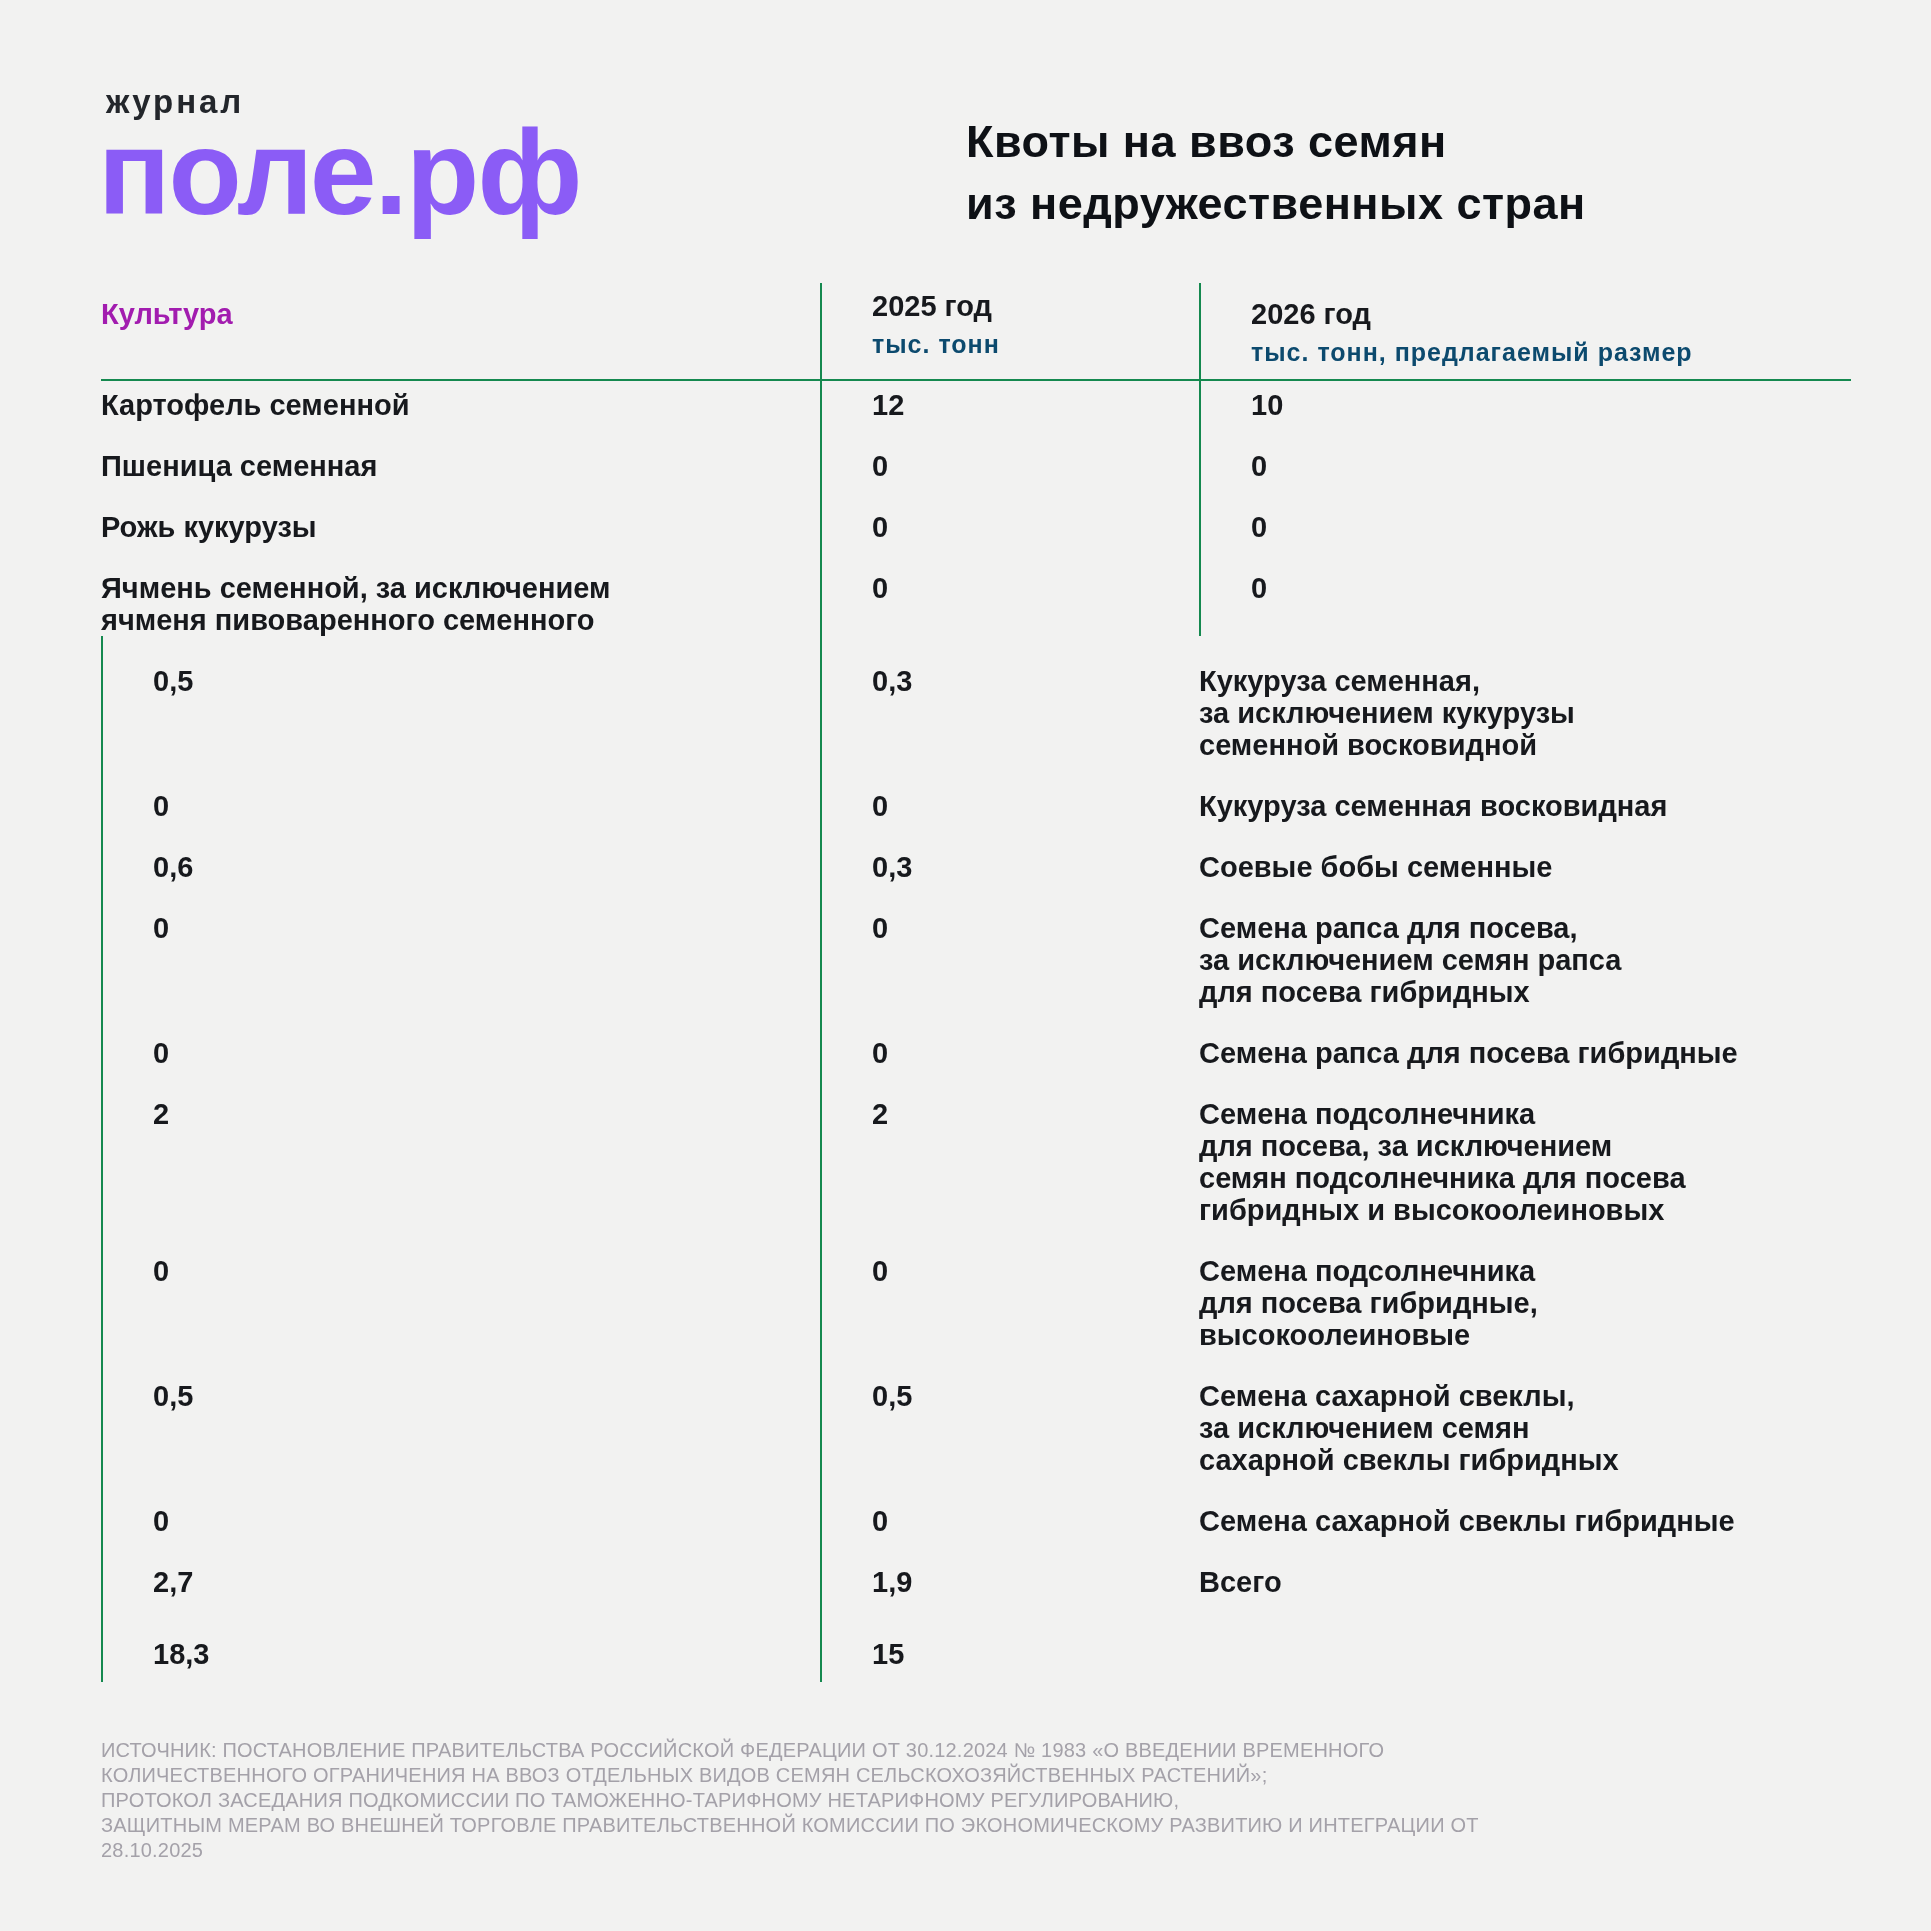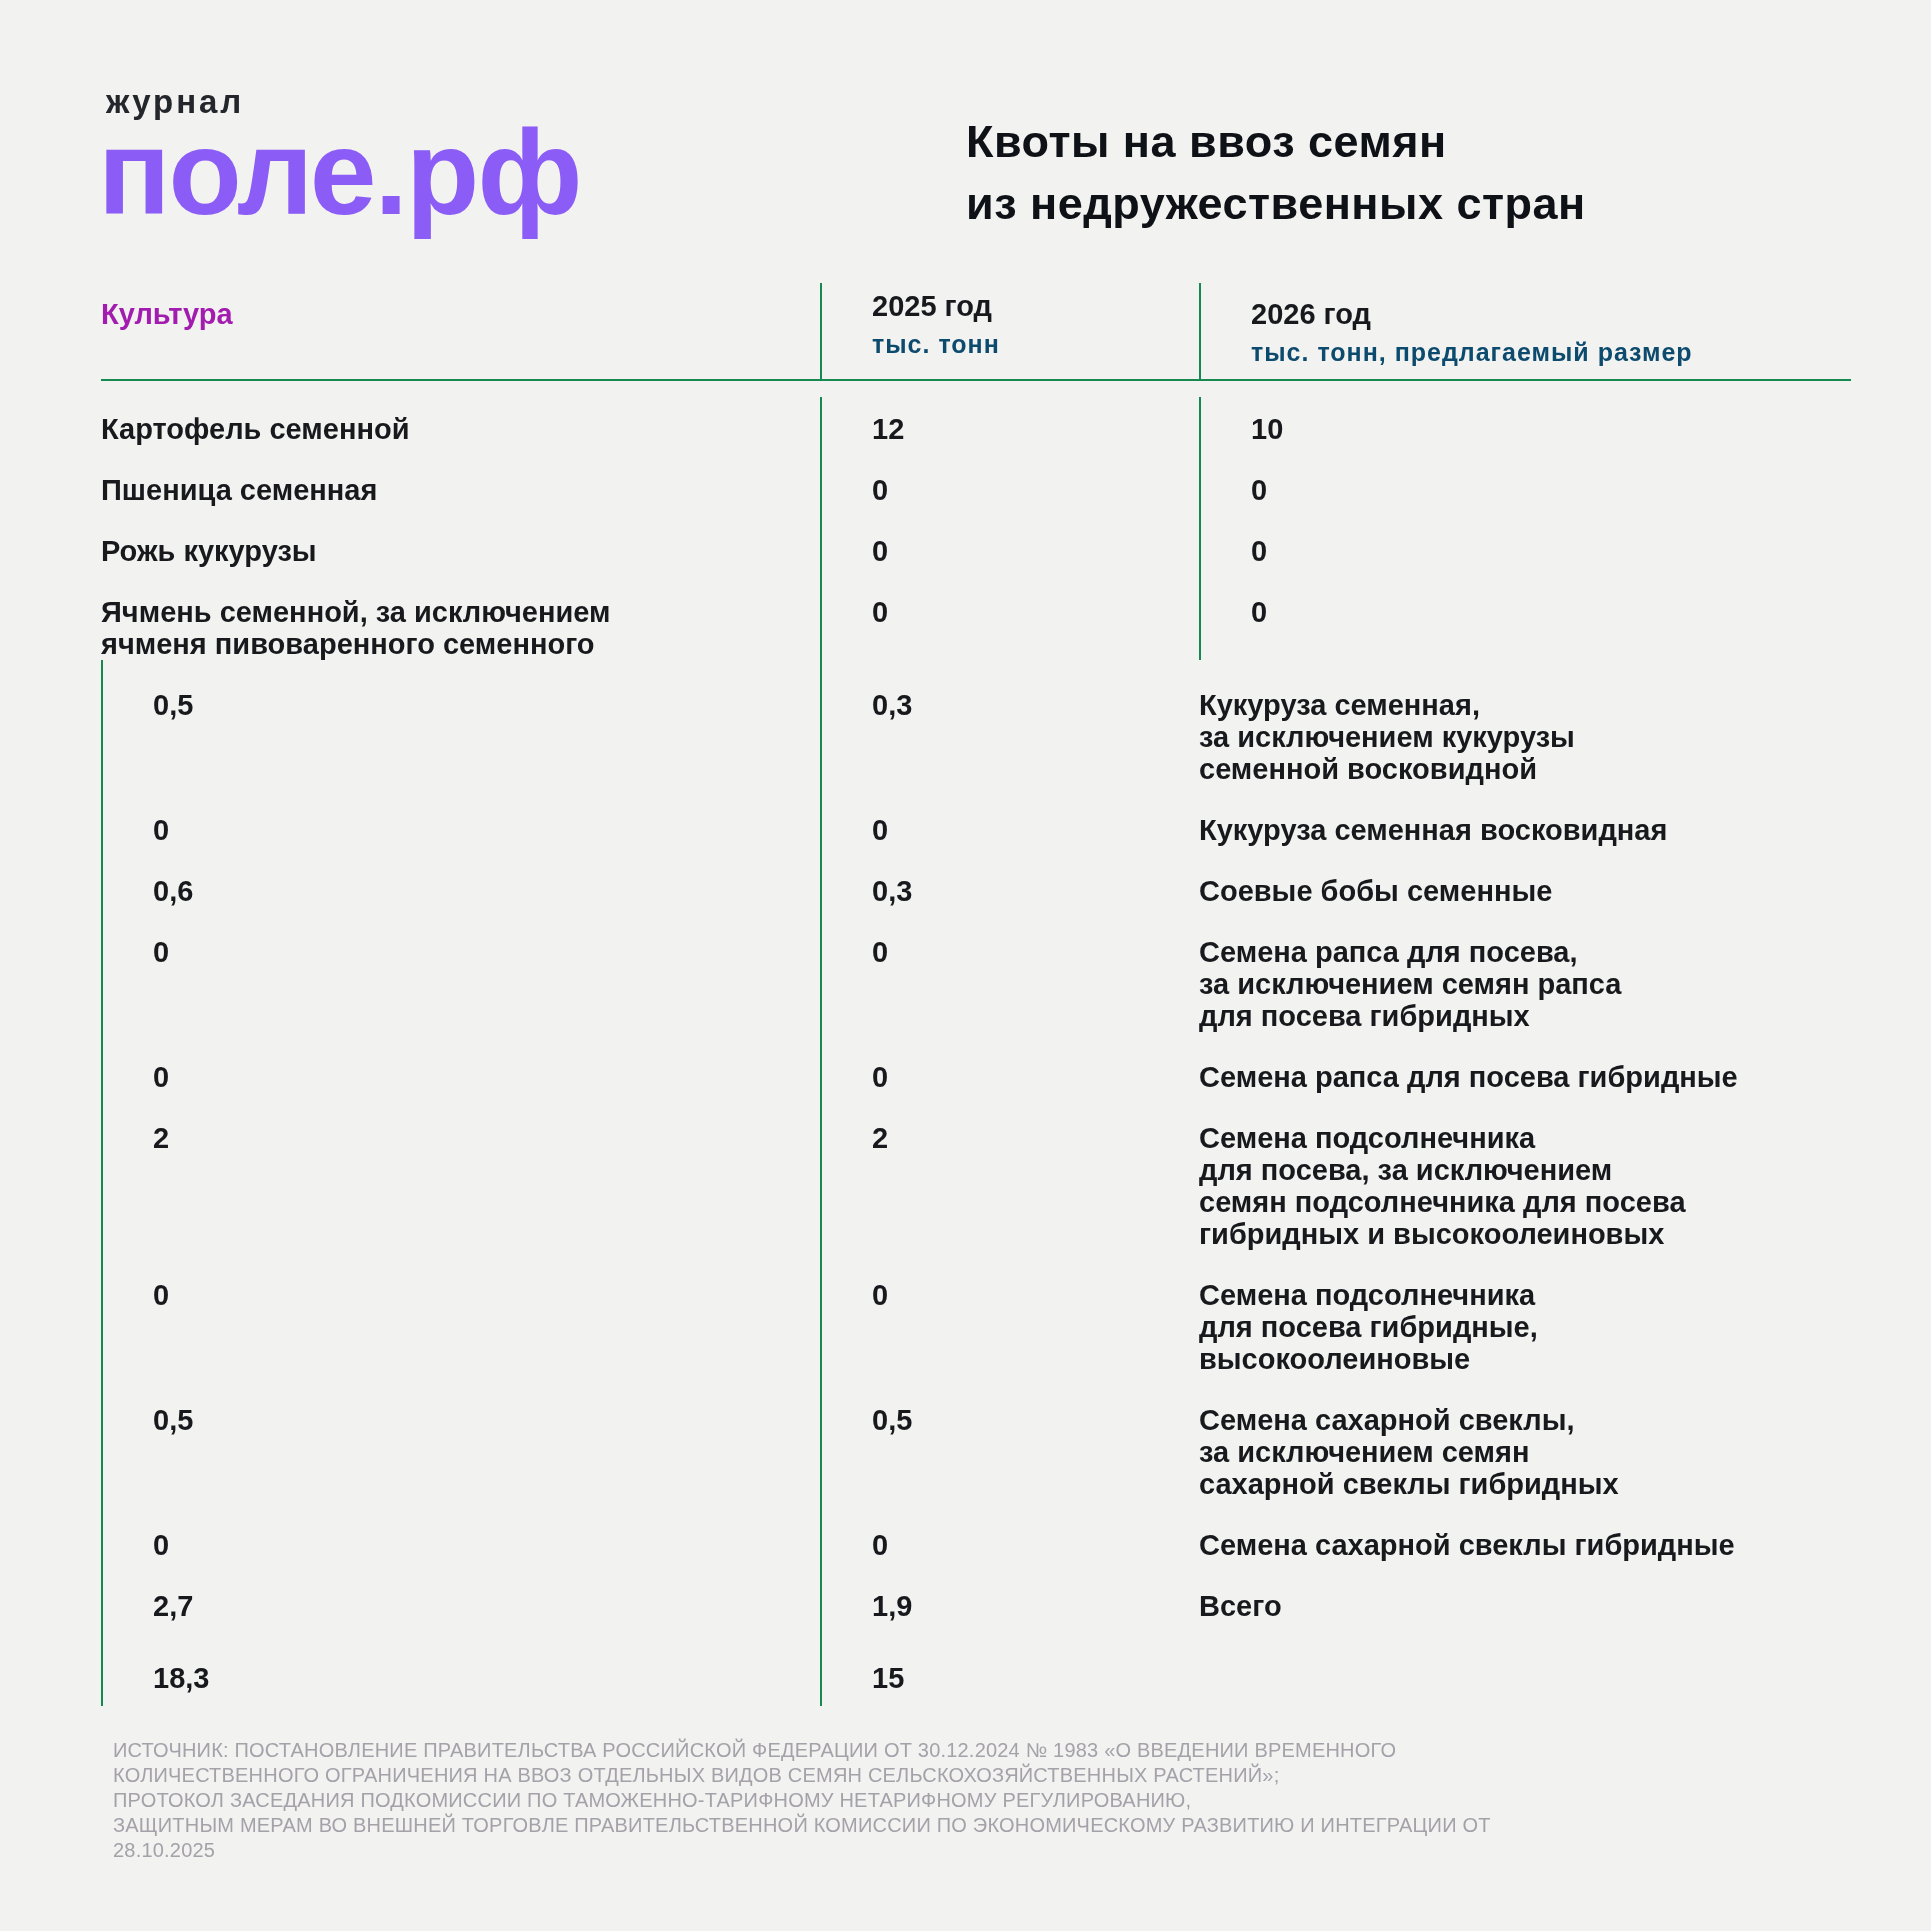--- a/index.html
+++ b/index.html
@@ -46,34 +46,34 @@
   }
   .th-year{padding-left:50px;}
   .th-year.y2025{padding-top:6.8px;}
   .th-year.y2026{padding-top:14.5px;}
   .th-year-title{font-size:29px;font-weight:700;line-height:33px;color:#17191d;}
   .th-year-sub{
     font-size:25px;font-weight:600;line-height:29px;
     color:#0c4a6e;letter-spacing:1px;margin-top:7.7px;padding-bottom:11.6px;
   }
   .td{padding-top:29px;}
-  .td.first{padding-top:16px;margin-top:16px;}
+  .td.first{padding-top:8px;}
   .td.last{padding-bottom:11.6px;}
   .td-culture{
     font-size:29px;font-weight:700;line-height:32px;
     color:#17191d;white-space:pre-line;padding-right:29px;
   }
   .td-value{
     font-size:29px;font-weight:700;line-height:32px;
     color:#17191d;padding-left:50px;
   }
 
   
   .source{
-    position:absolute;left:113px;top:1738px;width:1448px;
+    position:absolute;left:101px;top:1738px;width:1448px;
     font-size:20px;font-weight:400;line-height:25px;
     color:#a4a1a9;letter-spacing:0.2px;
   }
 </style>
 </head>
 <body>
 
 <div class="page">
 
   <div class="logo">

